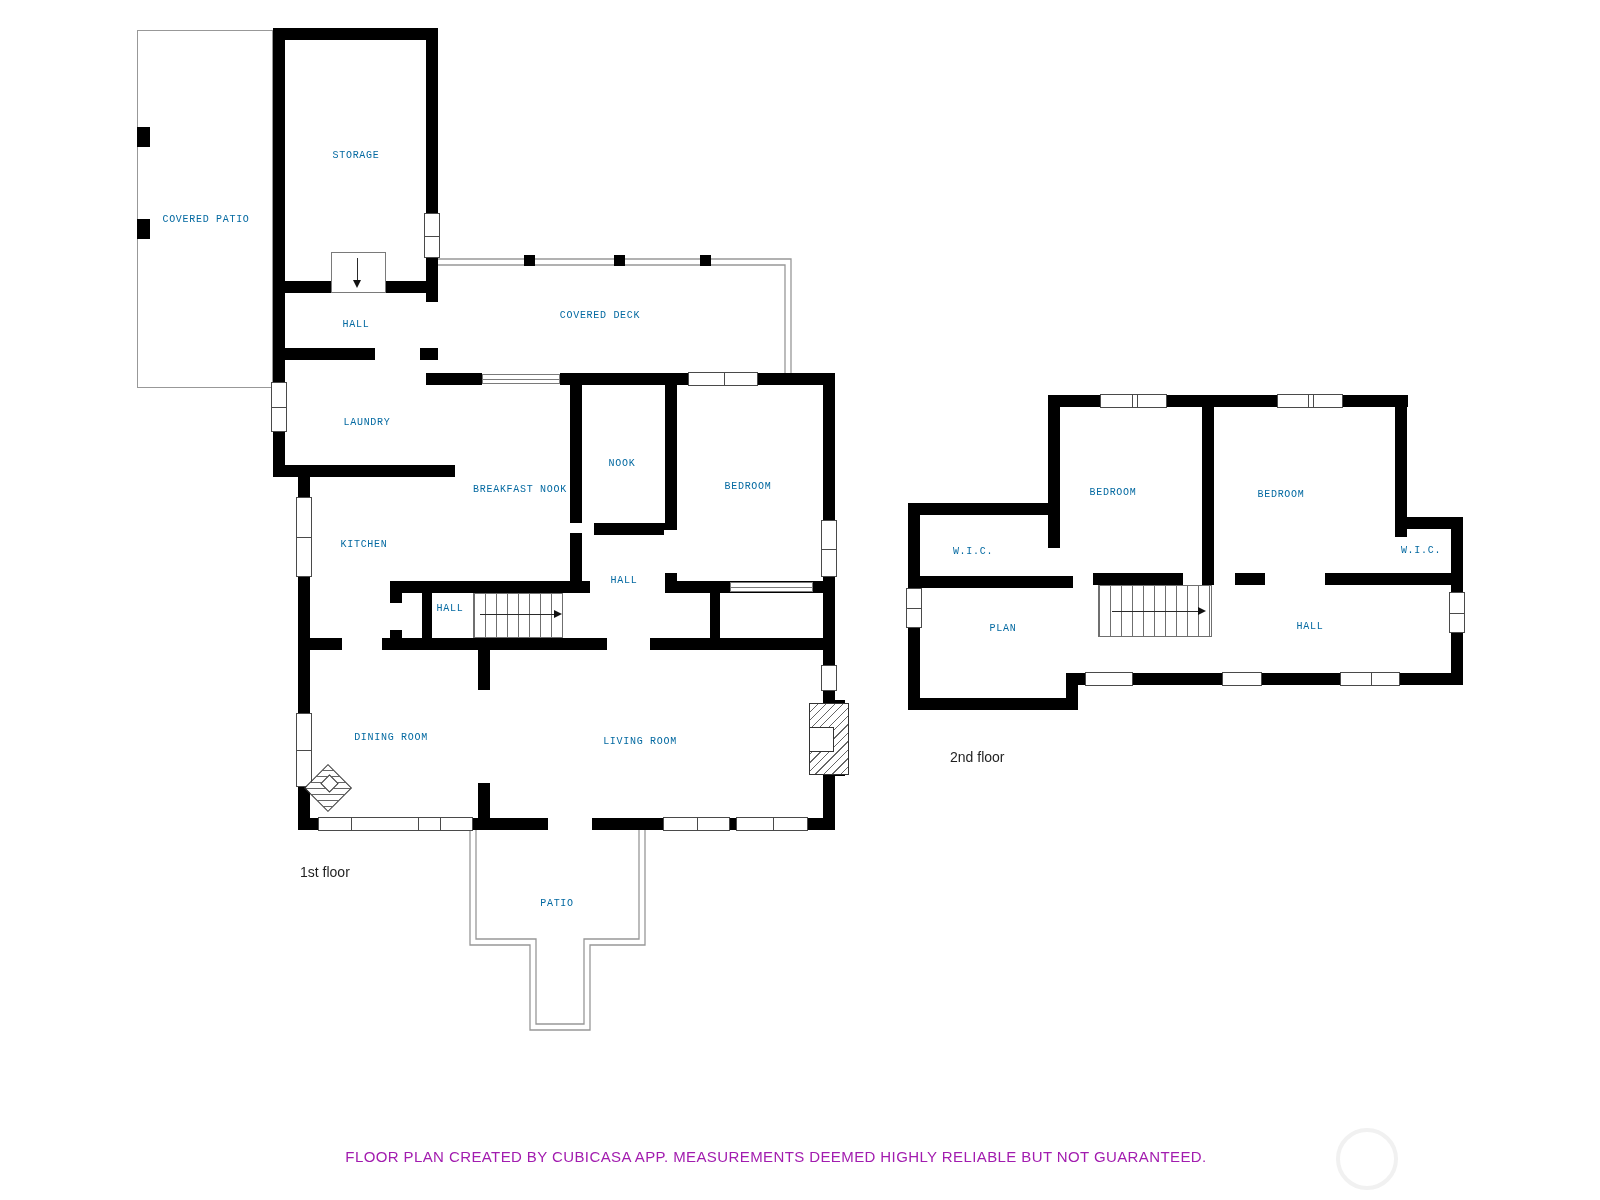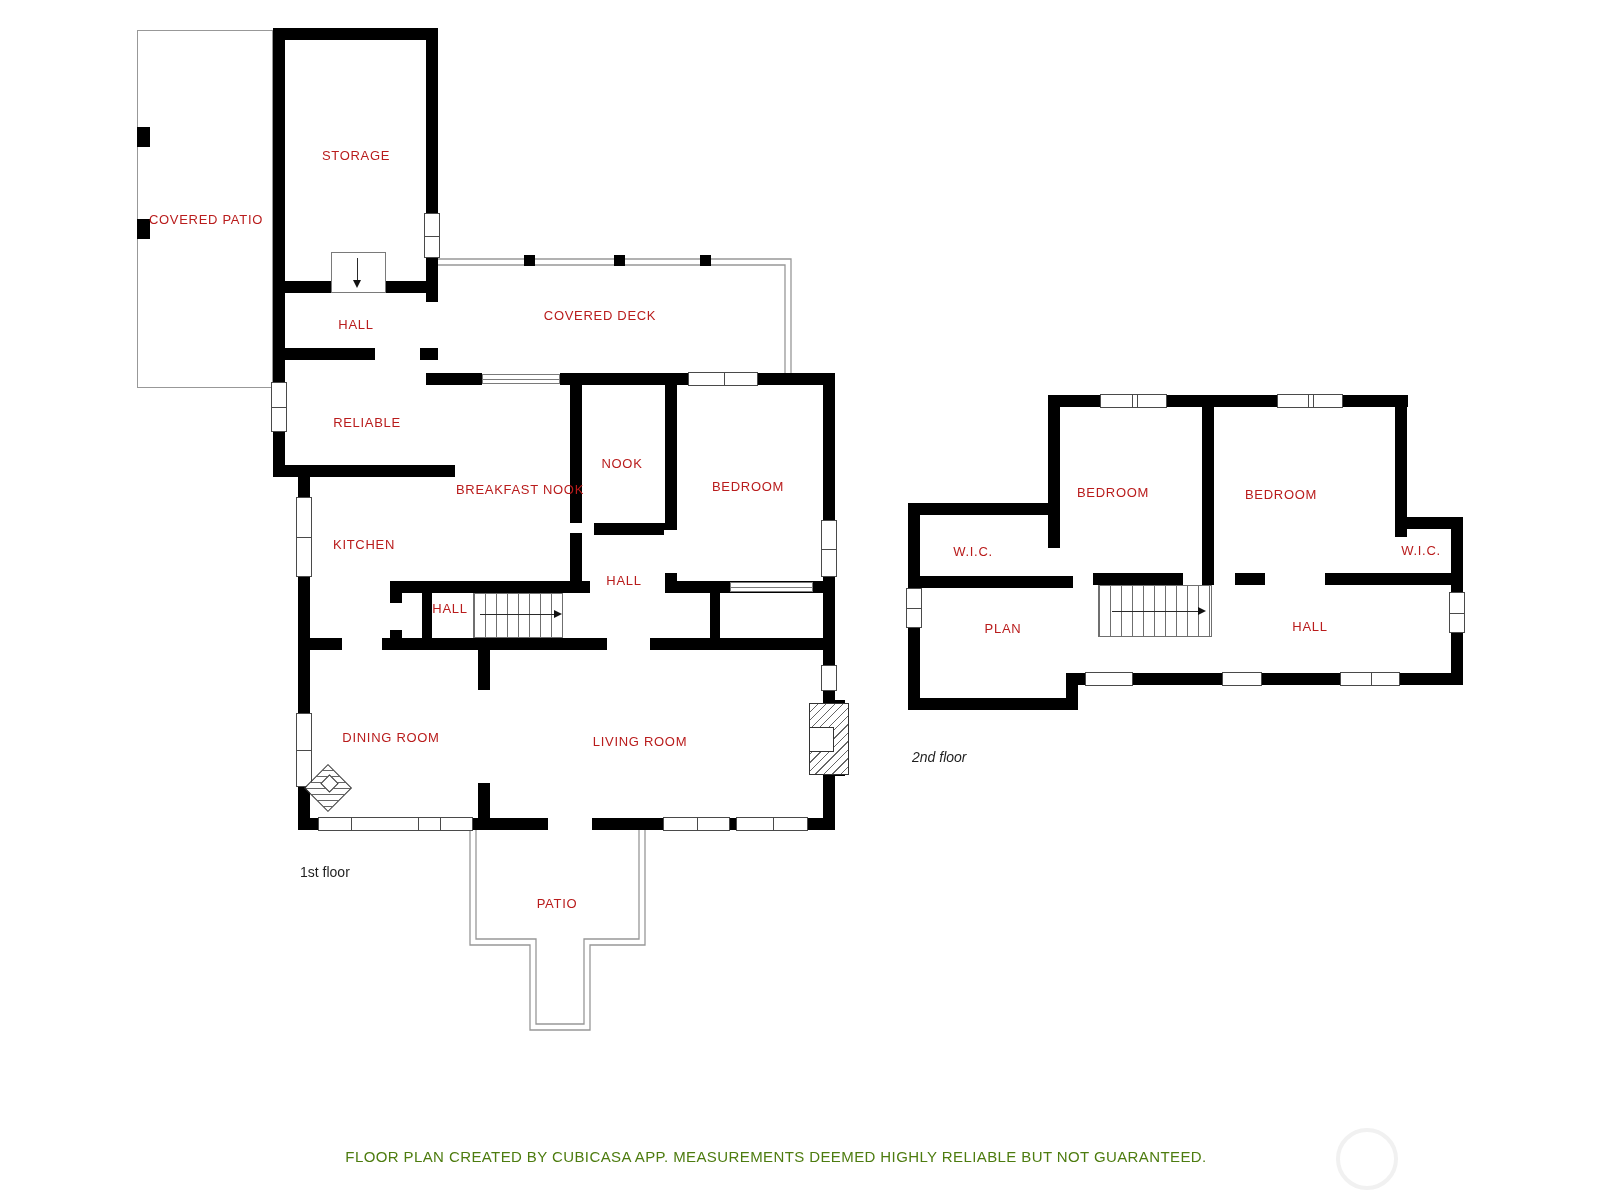--- a/index.html
+++ b/index.html
@@ -4,39 +4,39 @@
 <style>
   html,body{margin:0;padding:0;background:#fff;width:1600px;height:1200px;overflow:hidden;
     font-family:"Liberation Sans",sans-serif;}
   .plan{position:absolute;left:0;top:0;width:1600px;height:1200px;}
   .w{position:absolute;background:#000;}
   .win{position:absolute;background:#fff;border:1px solid #4a4a4a;box-sizing:border-box;}
   .win i{position:absolute;top:-1px;bottom:-1px;width:1px;background:#4a4a4a;}
   .win.v i{left:-1px;right:-1px;top:50%;height:1px;width:auto;}
   .gap{position:absolute;background:#fff;}
   .outline{position:absolute;border:1px solid #989898;box-sizing:border-box;background:#fff;}
-  .lbl{position:absolute;transform:translate(-50%,-50%);font-size:13px;letter-spacing:.7px;color:#b91c1c;white-space:nowrap;}
+  .lbl{position:absolute;transform:translate(-50%,-50%);font-size:10px;letter-spacing:.7px;color:#0369a1;white-space:nowrap;font-family:Liberation Mono, monospace;}
   .flr{position:absolute;font-size:14px;color:#1f1f1f;}
   .stairs{position:absolute;background-color:#fff;border:1px solid #6f6f6f;box-sizing:border-box;
     background-image:repeating-linear-gradient(90deg,#6f6f6f 0 1px,transparent 1px 11px);}
   .aline{position:absolute;background:#2a2a2a;height:1px;}
   .vline{position:absolute;background:#2a2a2a;width:1px;}
   .ahead{position:absolute;width:0;height:0;}
   .ahead.r{border-top:4px solid transparent;border-bottom:4px solid transparent;border-left:8px solid #111;}
   .ahead.d{border-left:4px solid transparent;border-right:4px solid transparent;border-top:8px solid #111;}
   .door{position:absolute;background:#fff;border:1px solid #7a7a7a;box-sizing:border-box;}
   .slide{position:absolute;background:#fff;border:1px solid #7a7a7a;box-sizing:border-box;}
   .slide i{position:absolute;left:0;right:0;top:50%;height:1px;background:#7a7a7a;}
   .hatch{position:absolute;border:1px solid #333;box-sizing:border-box;
     background:repeating-linear-gradient(135deg,#fff 0 5px,#666 5px 6px);}
   .firebox{position:absolute;background:#fff;border:1px solid #333;box-sizing:border-box;}
   .dmd{position:absolute;transform:rotate(45deg);}
   .post{position:absolute;background:#000;}
   .foot{position:absolute;left:0;top:1148px;width:1552px;text-align:center;font-size:15px;
-    color:#4d7c0f;letter-spacing:.4px;}
+    color:#a21caf;letter-spacing:.4px;}
   .wm{position:absolute;left:1336px;top:1128px;width:62px;height:62px;box-sizing:border-box;
     border:4px solid #f1f1f1;border-radius:50%;}
   svg.lines{position:absolute;left:0;top:0;}
 </style>
 </head>
 <body>
 
 <div class="plan">
 
   <svg class="lines" width="1600" height="1200">
@@ -136,21 +136,21 @@
 
   <div class="hatch" style="left:809px;top:703px;width:40px;height:72px;"></div>
   <div class="firebox" style="left:809px;top:727px;width:25px;height:25px;"></div>
   <div class="hatch dmd" style="left:311px;top:771px;width:34px;height:34px;"></div>
   <div class="firebox dmd" style="left:323px;top:777px;width:13px;height:13px;"></div>
 
   <div class="lbl" style="left:206px;top:219px;">COVERED PATIO</div>
   <div class="lbl" style="left:356px;top:155px;">STORAGE</div>
   <div class="lbl" style="left:356px;top:324px;">HALL</div>
   <div class="lbl" style="left:600px;top:315px;">COVERED DECK</div>
-  <div class="lbl" style="left:367px;top:422px;">RELIABLE</div>
+  <div class="lbl" style="left:367px;top:422px;">LAUNDRY</div>
   <div class="lbl" style="left:520px;top:489px;">BREAKFAST NOOK</div>
   <div class="lbl" style="left:622px;top:463px;">NOOK</div>
   <div class="lbl" style="left:748px;top:486px;">BEDROOM</div>
   <div class="lbl" style="left:364px;top:544px;">KITCHEN</div>
   <div class="lbl" style="left:624px;top:580px;">HALL</div>
   <div class="lbl" style="left:450px;top:608px;">HALL</div>
   <div class="lbl" style="left:391px;top:737px;">DINING ROOM</div>
   <div class="lbl" style="left:640px;top:741px;">LIVING ROOM</div>
   <div class="lbl" style="left:557px;top:903px;">PATIO</div>
   <div class="flr" style="left:300px;top:864px;text-align:center;">1st floor</div>
@@ -197,17 +197,17 @@
   <div class="stairs" style="left:1098px;top:585px;width:114px;height:52px;"></div>
   <div class="aline" style="left:1112px;top:611px;width:86px;"></div>
   <div class="ahead r" style="left:1198px;top:607px;"></div>
 
   <div class="lbl" style="left:1113px;top:492px;">BEDROOM</div>
   <div class="lbl" style="left:1281px;top:494px;">BEDROOM</div>
   <div class="lbl" style="left:973px;top:551px;">W.I.C.</div>
   <div class="lbl" style="left:1421px;top:550px;">W.I.C.</div>
   <div class="lbl" style="left:1003px;top:628px;">PLAN</div>
   <div class="lbl" style="left:1310px;top:626px;">HALL</div>
-  <div class="flr" style="left:912px;top:749px;font-style:italic;">2nd floor</div>
+  <div class="flr" style="left:950px;top:749px;">2nd floor</div>
 
   <div class="foot">FLOOR PLAN CREATED BY CUBICASA APP. MEASUREMENTS DEEMED HIGHLY RELIABLE BUT NOT GUARANTEED.</div>
   <div class="wm"></div>
 </div>
 
 </body></html>

